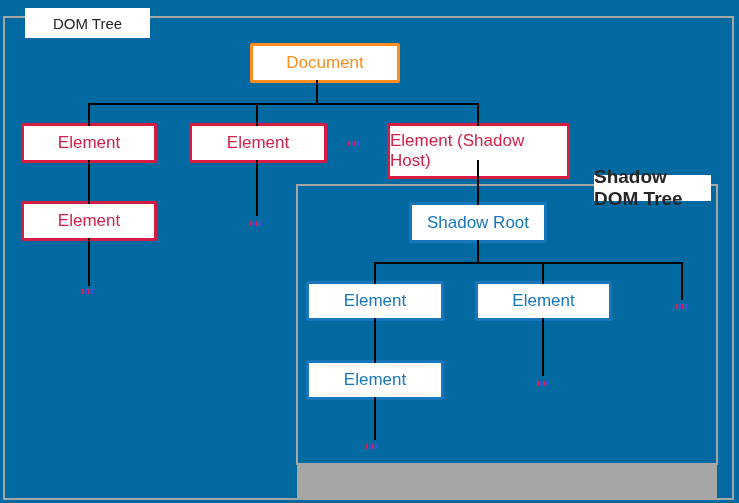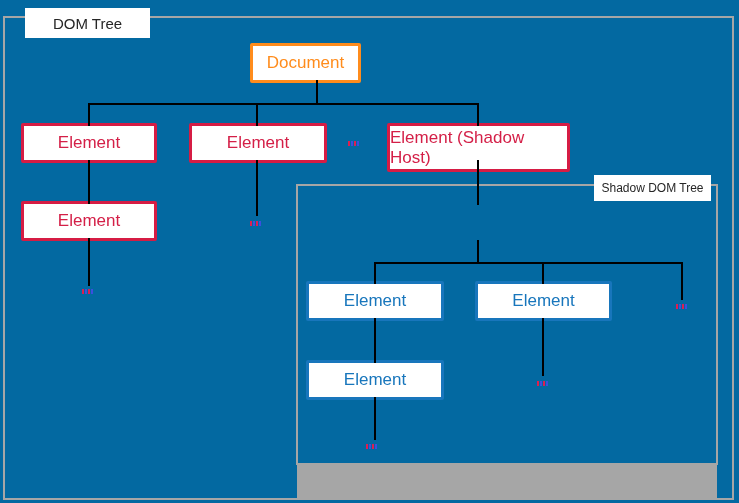--- a/index.html
+++ b/index.html
@@ -9,33 +9,33 @@
   
   .frame{position:absolute;border:2px solid #A6A6A6;box-sizing:border-box;background:transparent;}
   #dom-frame{left:3px;top:16px;width:731px;height:484px;z-index:1;}
   #shadow-frame{left:296px;top:184px;width:422px;height:281px;z-index:2;}
   #gray-bar{position:absolute;left:297px;top:465px;width:420px;height:34px;background:#A6A6A6;z-index:2;}
 
   
   .tag{position:absolute;background:#fff;color:#262626;display:flex;align-items:center;
        justify-content:center;z-index:25;}
   #dom-tag{left:25px;top:8px;width:125px;height:30px;font-size:15px;}
-  #shadow-tag{left:594px;top:175px;width:117px;height:26px;font-size:12px;}
+  #shadow-tag{left:594px;top:175px;width:117px;height:26px;font-size:19px;font-weight:bold;}
 
   
   .node{position:absolute;background:#fff;border-radius:2px;box-sizing:border-box;
         display:flex;align-items:center;justify-content:center;font-size:17px;z-index:10;}
   .orange{border:3px solid #FF8C1C;color:#FF8C1C;}
   .red{border:3px solid #D61C44;color:#D41F47;}
   .blue{border:3px solid #1876BC;color:#1876BC;}
 
-  #n-document{left:250px;top:43px;width:111px;height:40px;}
+  #n-document{left:250px;top:43px;width:150px;height:40px;}
   #n-el1{left:21px;top:123px;width:136px;height:40px;}
   #n-el2{left:189px;top:123px;width:138px;height:40px;}
-  #n-host{left:387px;top:123px;width:183px;height:49px;}
+  #n-host{left:387px;top:123px;width:183px;height:56px;}
   #n-el3{left:21px;top:201px;width:136px;height:40px;}
   #n-sroot{left:409px;top:202px;width:138px;height:41px;}
   #n-bel1{left:306px;top:281px;width:138px;height:40px;}
   #n-bel2{left:475px;top:281px;width:137px;height:40px;}
   #n-bel3{left:306px;top:360px;width:138px;height:40px;}
 
   
   .conn{position:absolute;background:#000;z-index:30;}
   #c-doc-v{left:316px;top:80px;width:2px;height:23px;}
   #c-rail1{left:88px;top:103px;width:390px;height:2px;}
@@ -80,20 +80,21 @@
 
   <div class="tag" id="dom-tag">DOM Tree</div>
   <div class="tag" id="shadow-tag">Shadow DOM Tree</div>
 
   <div class="node orange" id="n-document">Document</div>
   <div class="node red" id="n-el1">Element</div>
   <div class="node red" id="n-el2">Element</div>
   <div class="node red" id="n-host">Element (Shadow Host)</div>
   <div class="node red" id="n-el3">Element</div>
 
+  <div class="node blue" id="n-sroot">Shadow Root</div>
   <div class="node blue" id="n-bel1">Element</div>
   <div class="node blue" id="n-bel2">Element</div>
   <div class="node blue" id="n-bel3">Element</div>
 
   <div class="conn" id="c-doc-v"></div>
   <div class="conn" id="c-rail1"></div>
   <div class="conn" id="c-v1"></div>
   <div class="conn" id="c-v2"></div>
   <div class="conn" id="c-v3"></div>
   <div class="conn" id="c-el1-el3"></div>

